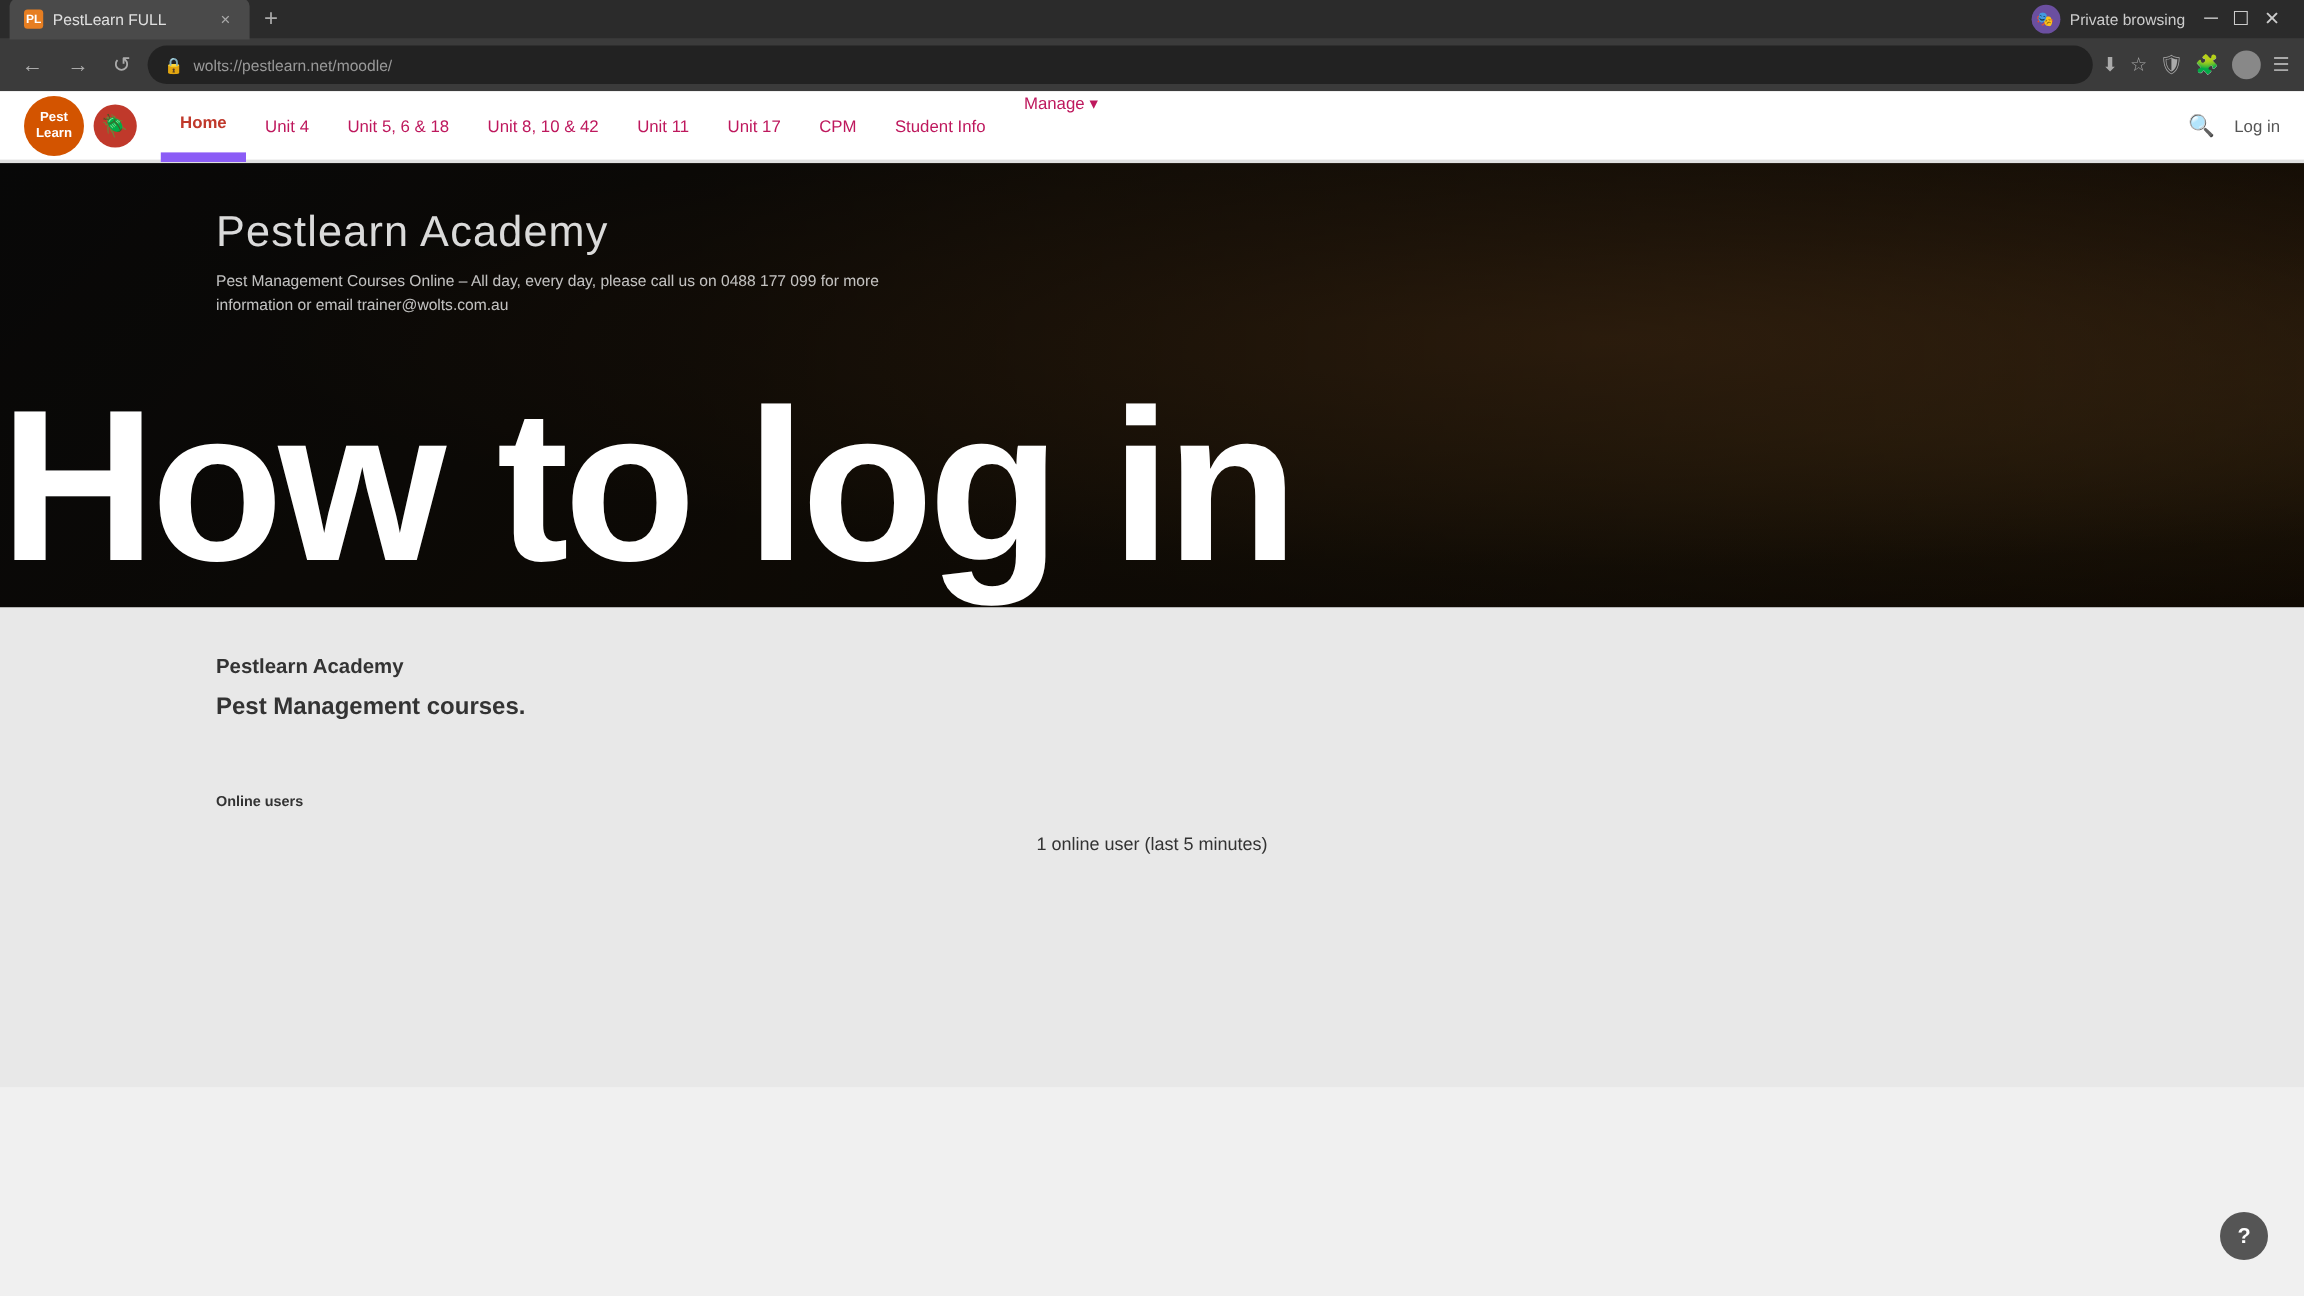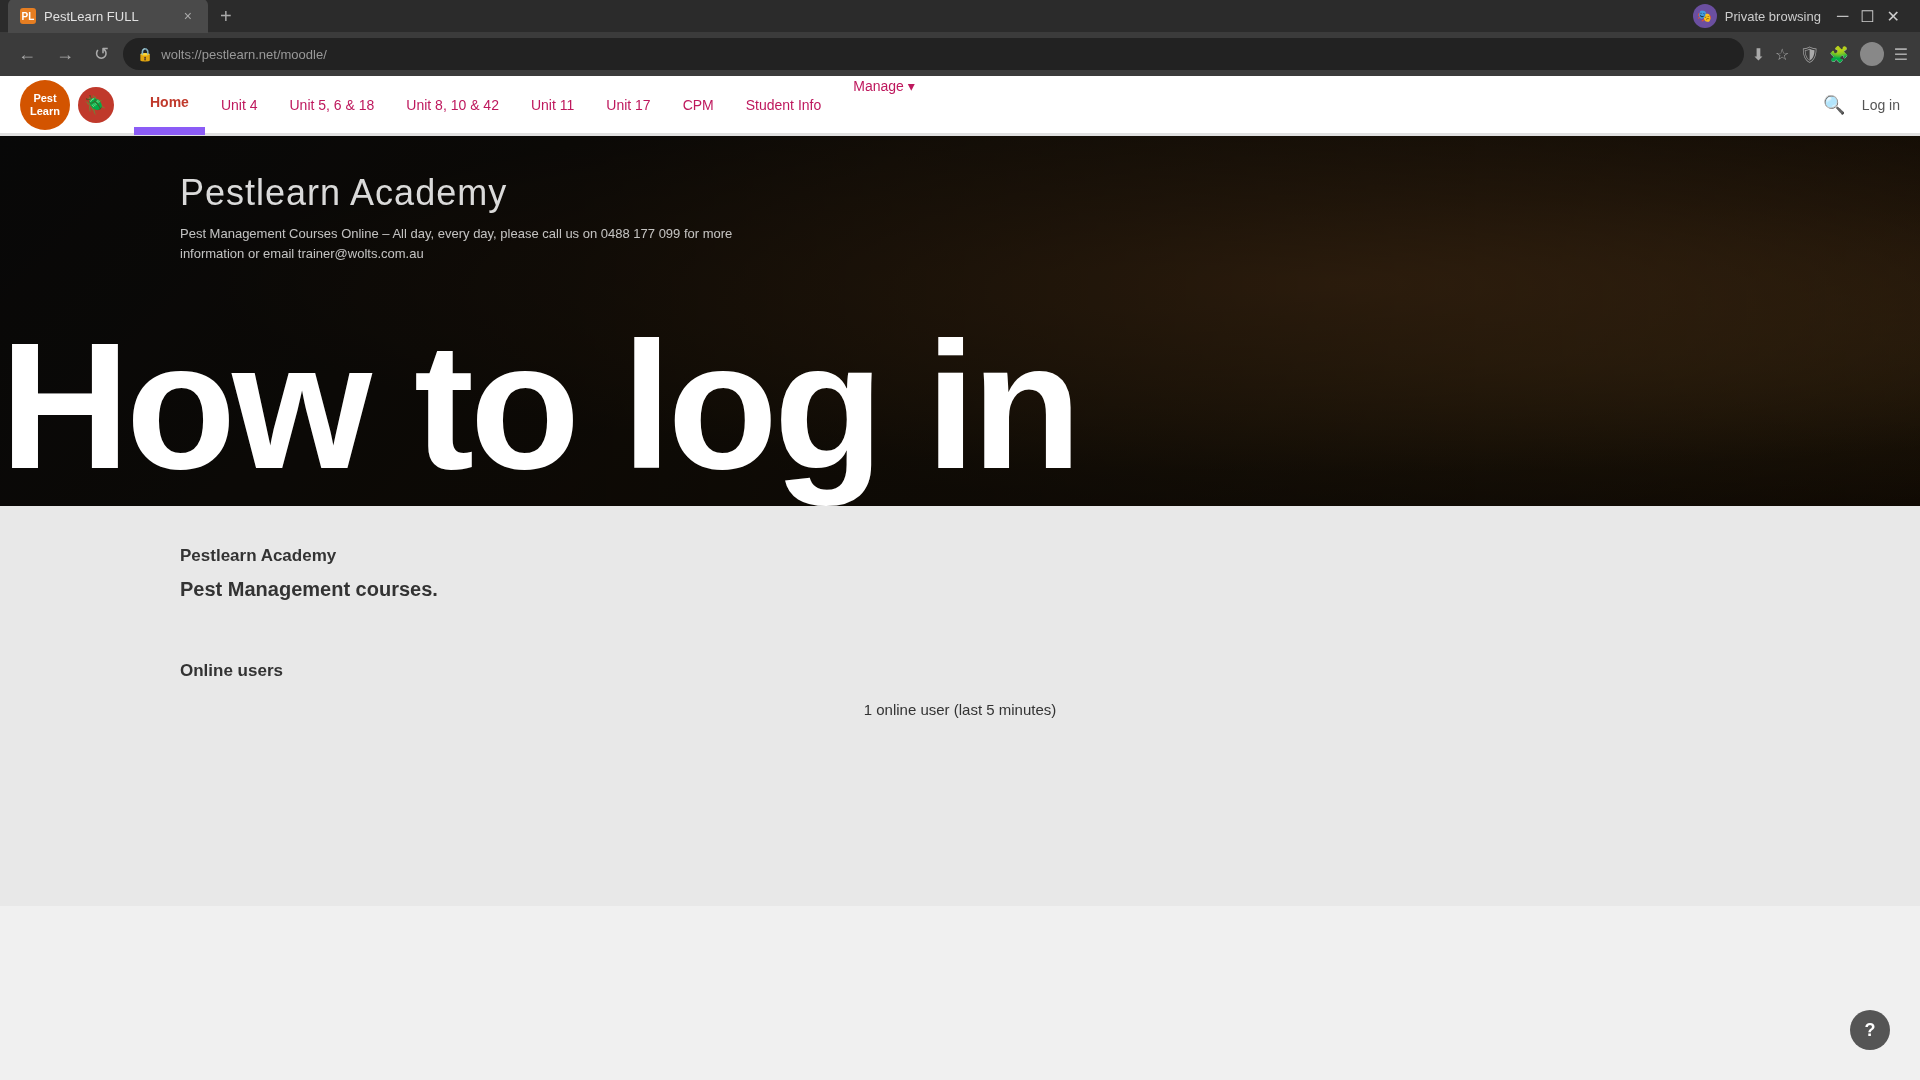--- a/index.html
+++ b/index.html
@@ -285,21 +285,21 @@
     .content-section-subtitle {
       font-size: 20px;
       font-weight: 600;
       color: #333;
       margin-bottom: 40px;
     }
     .online-users-section {
       margin-top: 60px;
     }
     .online-users-title {
-      font-size: 17px;
+      font-size: 12px;
       font-weight: 600;
       color: #333;
       margin-bottom: 16px;
     }
     .online-users-count {
       text-align: center;
       font-size: 15px;
       color: #333;
       margin-top: 20px;
     }

